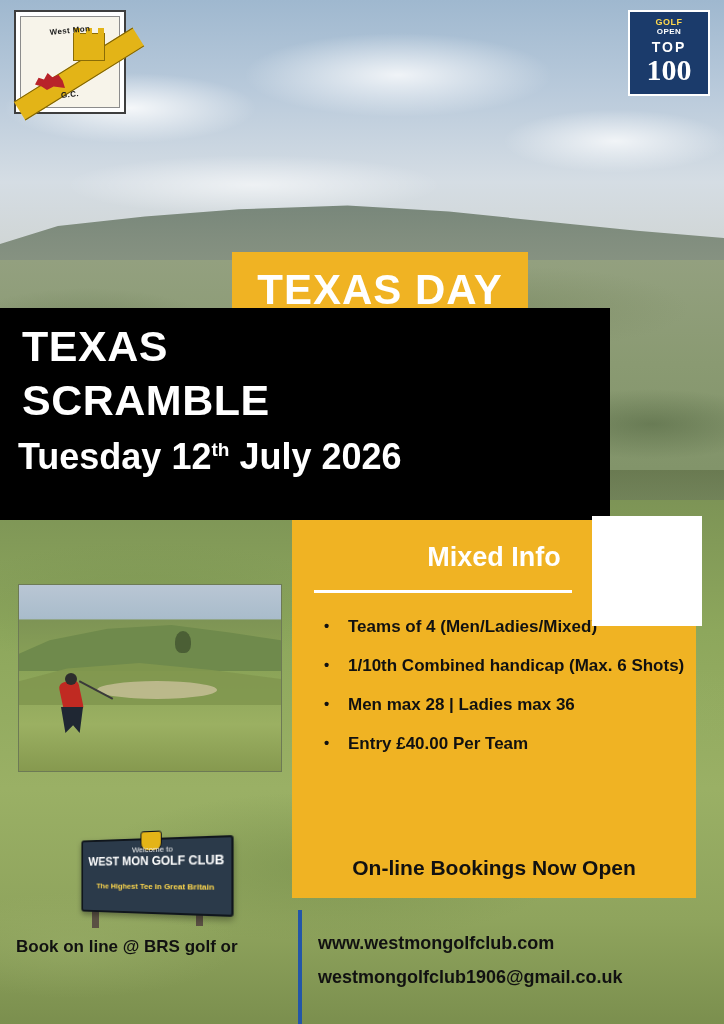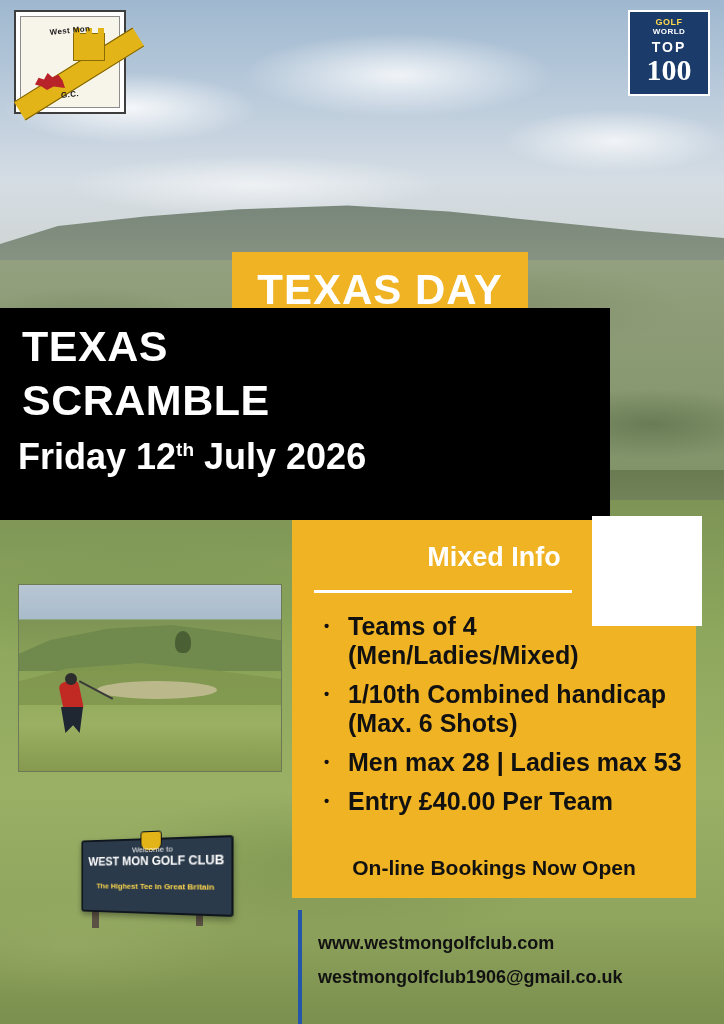--- a/index.html
+++ b/index.html
@@ -394,21 +394,21 @@
     left: 24px; top: 92px;
     width: 376px;
     margin: 0;
     padding: 0;
     list-style: none;
   }
   .info-list li {
     position: relative;
     padding-left: 32px;
     color: #111111;
-    font-size: 25px;
+    font-size: 17px;
     font-weight: bold;
     line-height: 29px;
     margin-bottom: 10px;
   }
   .info-list li:before {
     content: "•";
     position: absolute;
     left: 8px; top: -1px;
     font-size: 15px;
     color: #111111;
@@ -490,34 +490,34 @@
       <div class="crest-castle"></div>
       <div class="crest-dragon"></div>
       <div class="crest-text-top">West Mon</div>
       <div class="crest-text-bot">G.C.</div>
     </div>
   </div>
 
 
   <div class="top100">
     <div class="top100-golf">GOLF</div>
-    <div class="top100-world">WORLD</div>
+    <div class="top100-world">OPEN</div>
     <div class="top100-top">TOP</div>
     <div class="top100-100">100</div>
   </div>
 
   <div class="openday">
     <span>TEXAS DAY</span>
   </div>
 
   <div class="eventblock">
     <div class="event-line1">TEXAS</div>
     <div class="event-line2">SCRAMBLE</div>
     <div class="event-date">
-      <span>Friday 12</span><sup>th</sup><span> July 2026</span>
+      <span>Tuesday 12</span><sup>th</sup><span> July 2026</span>
     </div>
   </div>
 
   <div class="photo-golfer">
     <div class="pg-hill"></div>
     <div class="pg-hill2"></div>
     <div class="pg-tree"></div>
     <div class="pg-bunker"></div>
     <div class="pg-club"></div>
     <div class="pg-golfer-body"></div>
@@ -535,21 +535,21 @@
       <div class="sign-l3">The Highest Tee in Great Britain</div>
     </div>
   </div>
 
   <div class="infopanel">
     <div class="info-title">Mixed Info</div>
     <div class="info-rule"></div>
     <ul class="info-list">
       <li>Teams of 4 (Men/Ladies/Mixed)</li>
       <li>1/10th Combined handicap (Max. 6 Shots)</li>
-      <li>Men max 28 | Ladies max 53</li>
+      <li>Men max 28 | Ladies max 36</li>
       <li> Entry £40.00 Per Team</li>
     </ul>
     <div class="info-footer">On-line Bookings Now Open</div>
   </div>
 
   <div class="qr">
     <div class="qrgrid" id="qrgrid">
         <i style="background: rgb(0, 0, 0);"></i>
         <i style="background: rgb(0, 0, 0);"></i>
         <i style="background: rgb(0, 0, 0);"></i>
@@ -988,20 +988,21 @@
         <i style="background: rgb(0, 0, 0);"></i>
         <i style="background: transparent;"></i>
         <i style="background: rgb(0, 0, 0);"></i>
         <i style="background: rgb(0, 0, 0);"></i>
         <i style="background: transparent;"></i>
         <i style="background: transparent;"></i>
       </div>
   </div>
 
   <div class="bottom-left">
+    <div>Book on line @ BRS golf or</div>
   </div>
   <div class="bottom-divider"></div>
   <div class="bottom-right">
     <div>www.westmongolfclub.com</div>
     <div>westmongolfclub1906@gmail.co.uk</div>
   </div>
 
 </div>
 
 </body></html>

